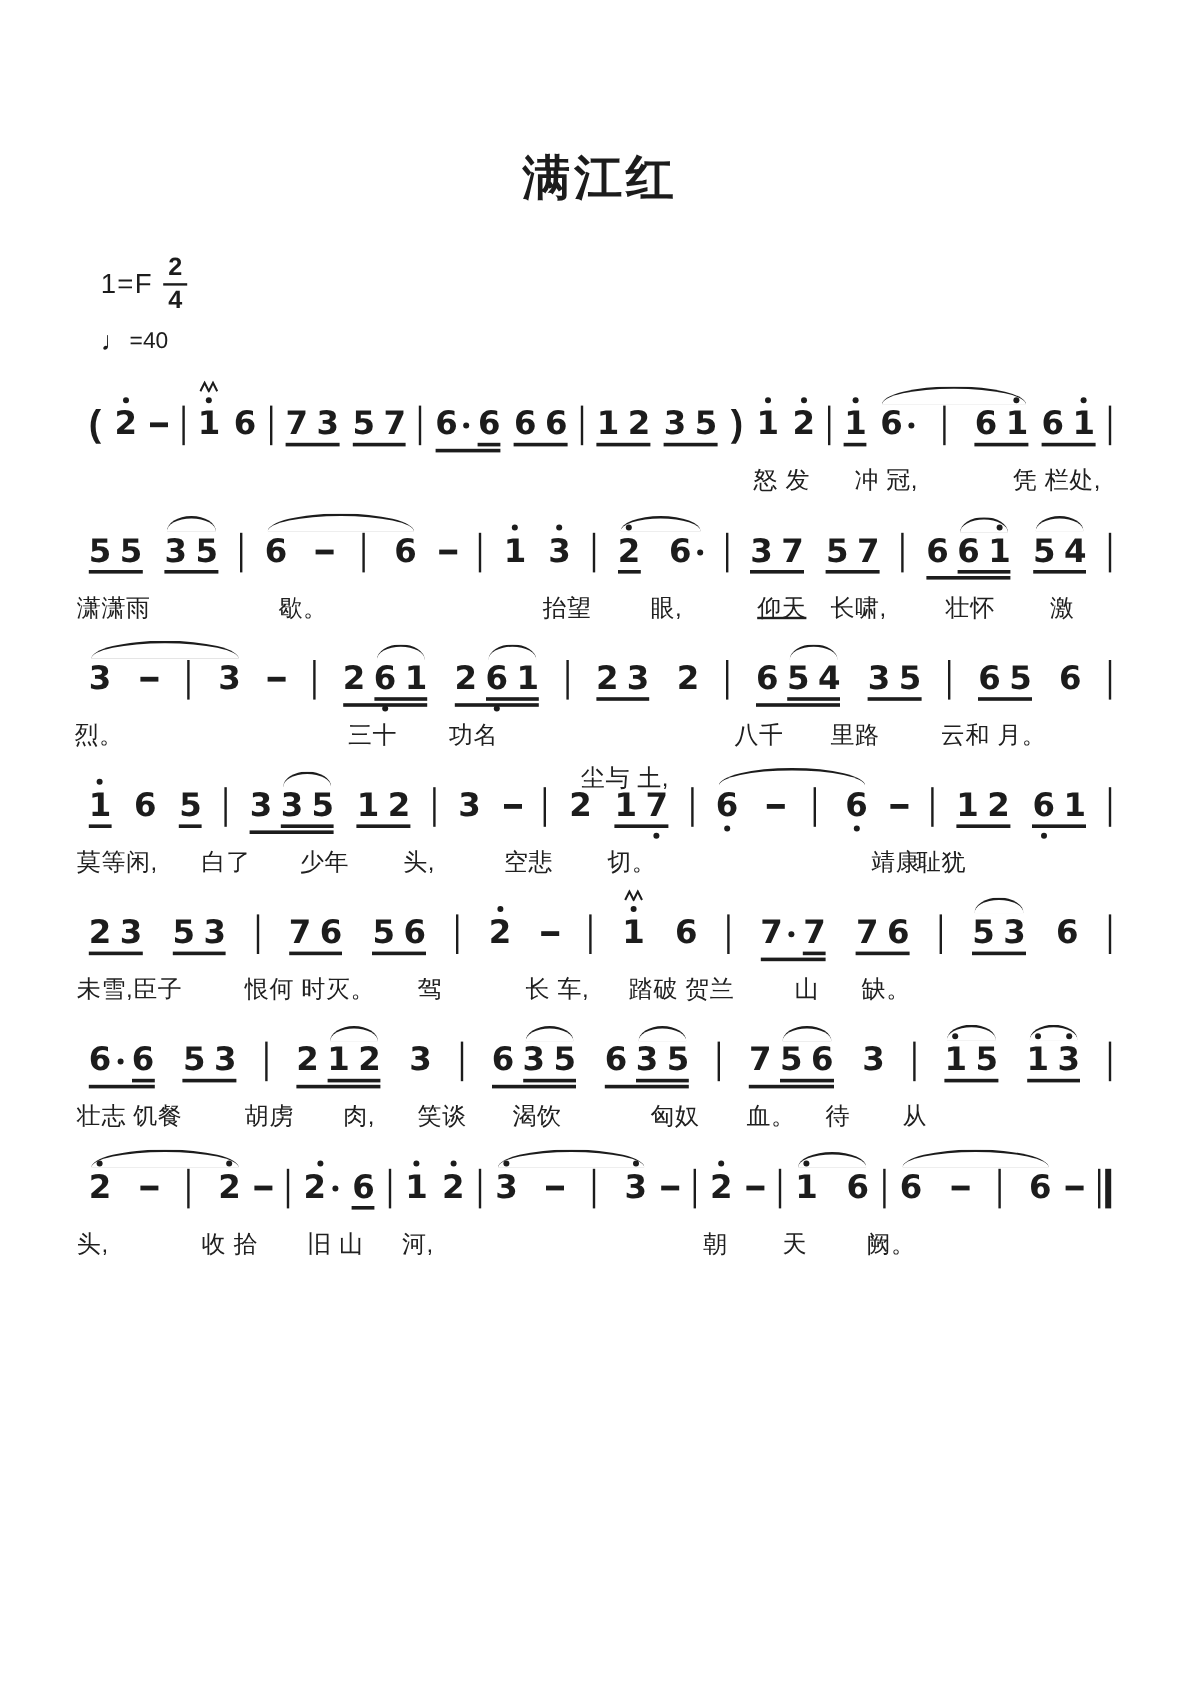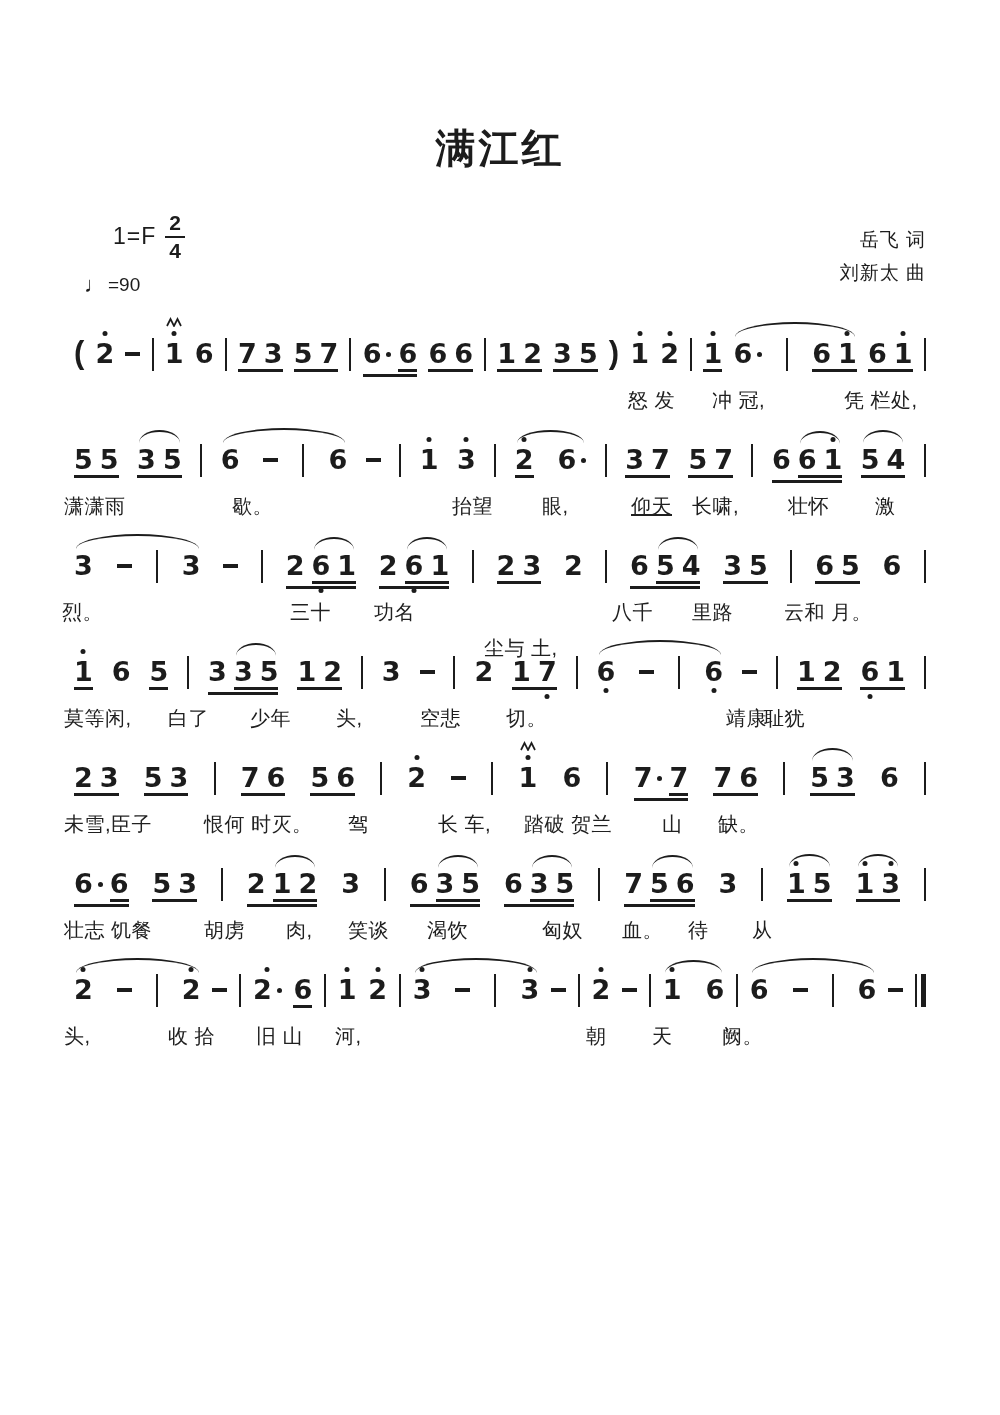--- a/index.html
+++ b/index.html
@@ -4,21 +4,21 @@
 <style>
   :root{ --ink:#1c1c1c; --paper:#ffffff; }
   html,body{ margin:0; padding:0; background:#fff; }
   .sheet{
     position:relative; width:1000px; height:1160px; background:var(--paper);
     color:var(--ink); font-family:"Liberation Sans", sans-serif; overflow:hidden;
   }
   .title{ text-align:center; padding-top:94px; font-size:40px; font-weight:bold; letter-spacing:3px; }
   .meta{ display:flex; justify-content:space-between; padding:8px 74px 0 84px; }
   .keyrow{ display:flex; align-items:center; font-size:23px; }
-  .keylabel{ letter-spacing:1px;margin-left:29px; }
+  .keylabel{ letter-spacing:1px; }
   .frac{ display:inline-flex; flex-direction:column; align-items:center; margin-left:9px;
          font-weight:bold; font-size:21px; line-height:1.15; }
   .frac .top{ border-bottom:2.5px solid var(--ink); padding:0 4px 1px; }
   .frac .bot{ padding-top:1px; }
   .tempo{ margin-top:9px; font-size:19px; display:flex; align-items:center; }
   .tempo .glyph{ font-size:22px; margin-right:2px; }
   .credits{ text-align:right; font-size:19px; line-height:1.75; margin-top:12px; letter-spacing:1px; }
   .music{ padding:16px 74px 0; }
   .mline{ margin-bottom:7px; }
   .notesrow{ display:flex; justify-content:space-between; align-items:flex-start;
@@ -62,26 +62,22 @@
     <div>
       <div class="keyrow">
         <span class="keylabel">1=F</span>
         <span class="frac">
           <span class="top">2</span>
           <span class="bot">4</span>
         </span>
       </div>
       <div class="tempo">
         <span class="glyph">♩</span>
-        <span>=90</span>
+        <span>=40</span>
       </div>
-    </div>
-    <div class="credits">
-      <div>岳飞 词</div>
-      <div>刘新太 曲</div>
     </div>
   </div>
 
   <div class="music">
       <div class="mline">
         <div class="notesrow">
           <span class="paren">(</span>
           <span class="note">
             <i class="hidot"></i>
             <b class="digit">2</b>

